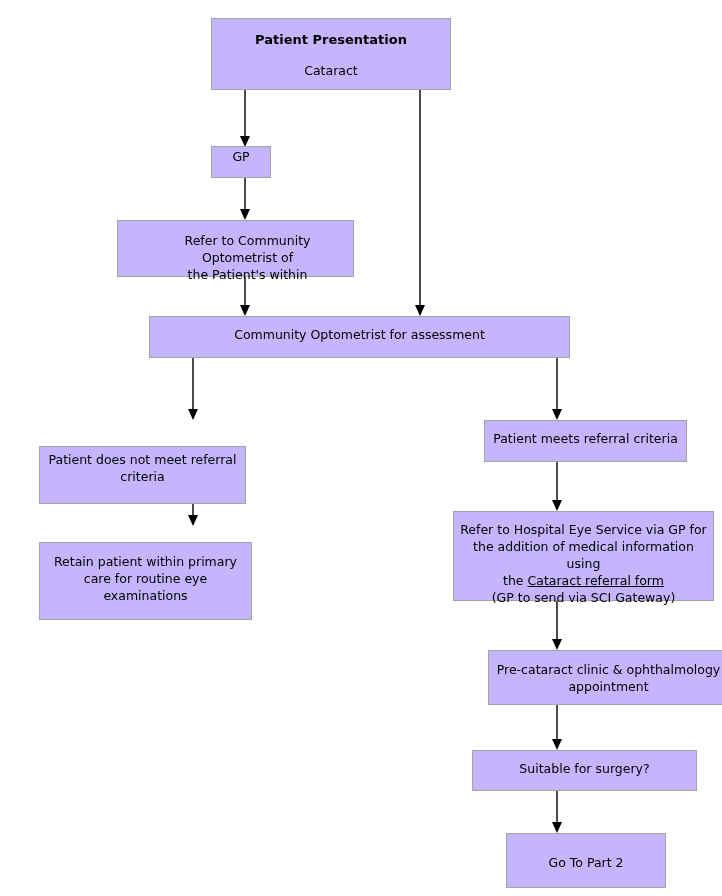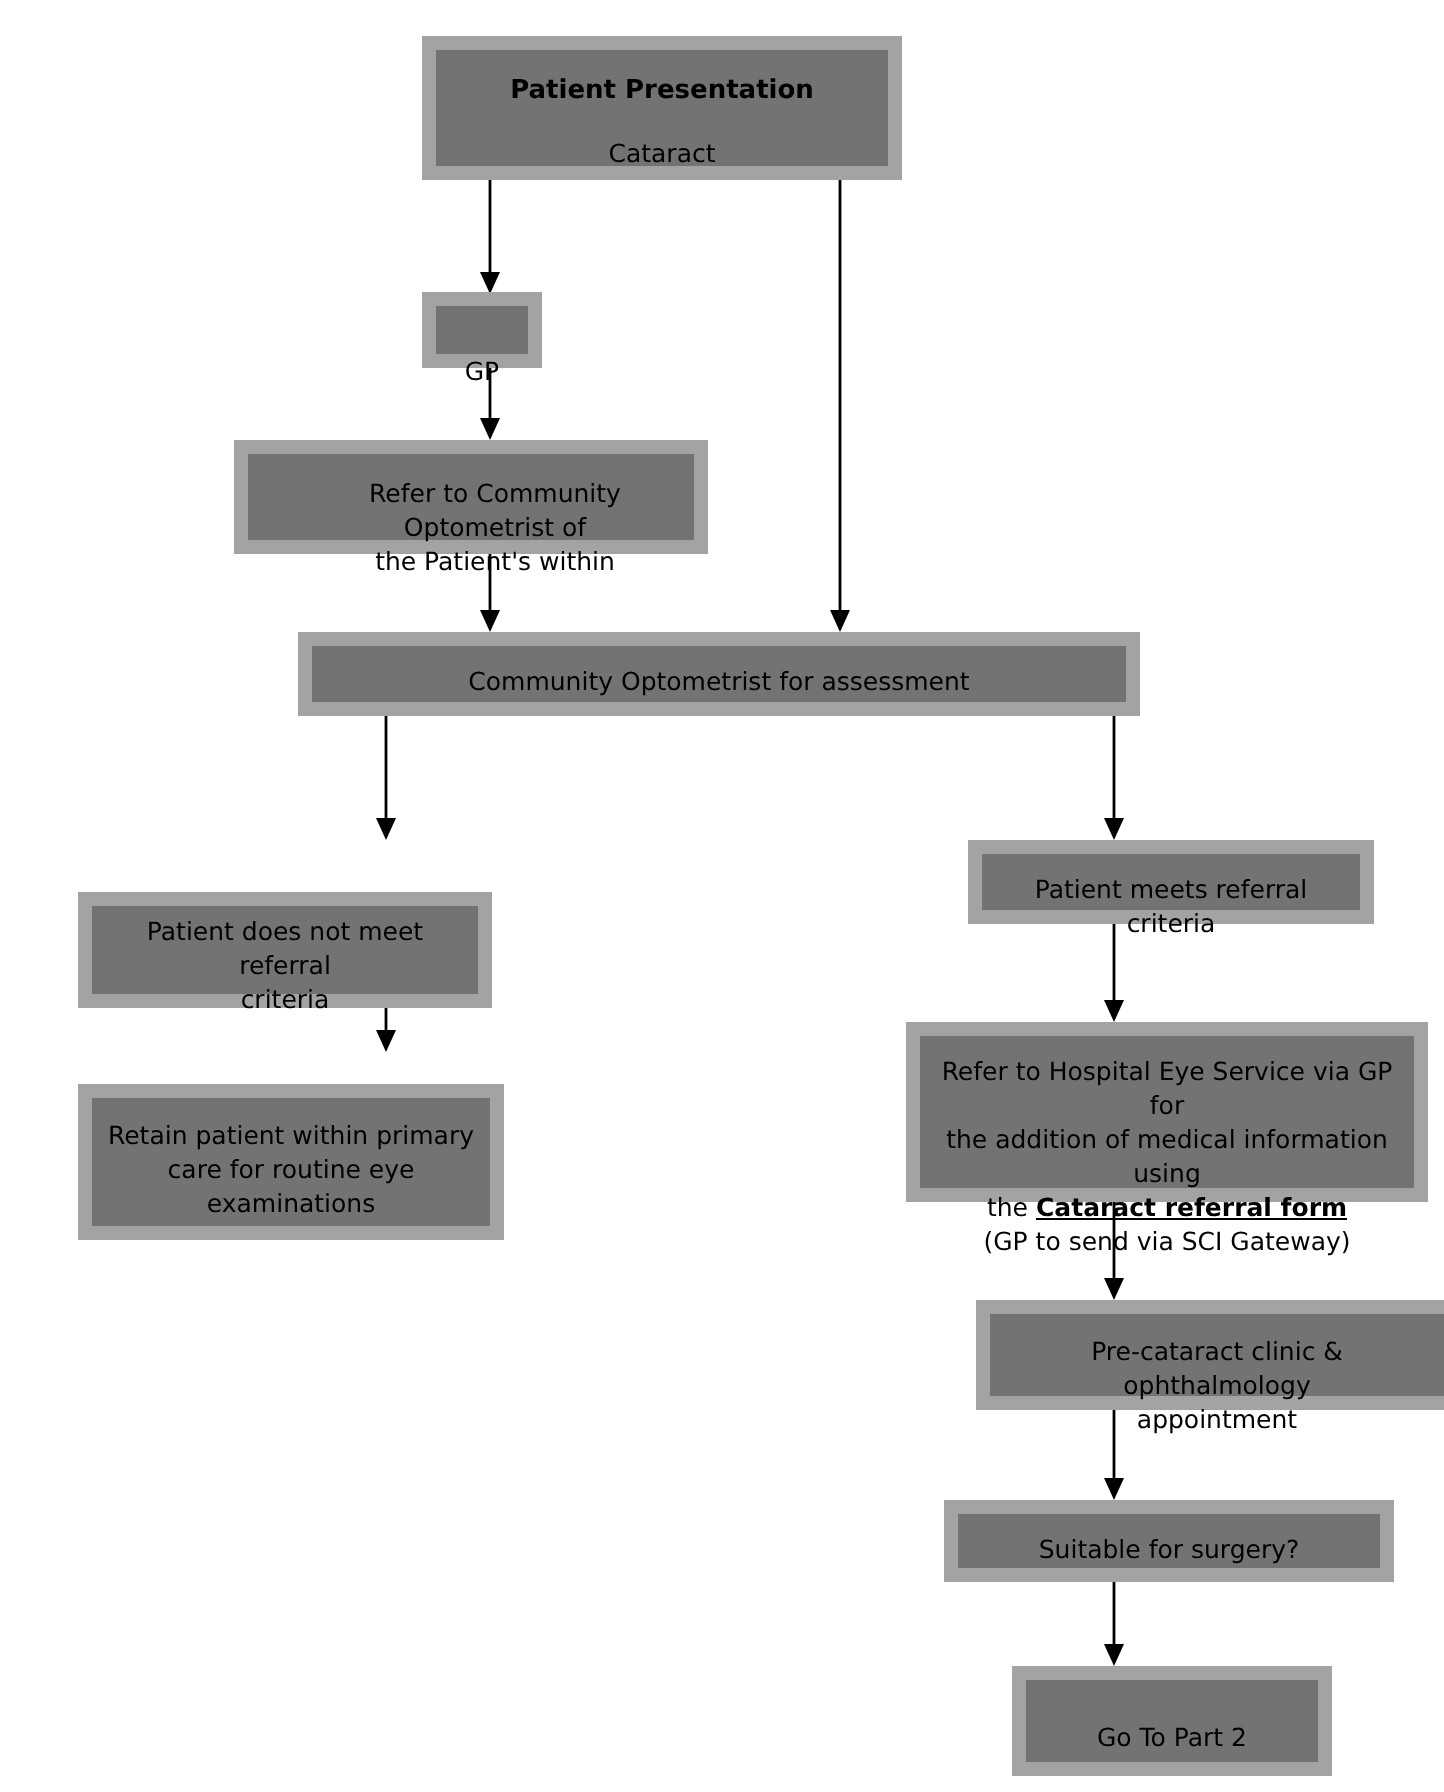--- a/index.html
+++ b/index.html
@@ -13,41 +13,41 @@
   #canvas {
     position: relative;
     width: 722px;
     height: 896px;
     background: #ffffff;
     overflow: hidden;
   }
   .node {
     position: absolute;
     box-sizing: border-box;
-    border: 7px solid #a3a3a3;
-    background: #737373;
+    border: 1px solid #a3a3a3;
+    background: #c4b5fd;
     color: #000000;
     text-align: center;
     font-size: 12.5px;
     line-height: 17px;
     padding-top: 9px;
     padding-left: 6px;
     padding-right: 6px;
   }
   .node .ttl {
     display: block;
     font-weight: bold;
     font-size: 13px;
   }
   .node .sub {
     display: block;
     margin-top: 14px;
   }
   .node .emph {
-    font-weight: bold;
+    font-weight: normal;
     text-decoration: underline;
     margin-top: 23px;
   }
   svg.wires {
     position: absolute;
     left: 0;
     top: 0;
     width: 722px;
     height: 896px;
     overflow: visible;
@@ -99,21 +99,21 @@
 
     <line x1="557" y1="791" x2="557" y2="825"></line>
     <polygon points="557,833 552,822 562,822"></polygon>
   </svg>
 
   <div class="node" style="left:211px; top:18px; width:240px; height:72px; padding-top:12px;">
     <span class="ttl">Patient Presentation</span>
     <span class="sub">Cataract</span>
   </div>
 
-  <div class="node" style="left:211px; top:146px; width:60px; height:32px; padding-top:24px;">
+  <div class="node" style="left:211px; top:146px; width:60px; height:32px; padding-top:1px;">
     <span>GP</span>
   </div>
 
   <div class="node" style="left:117px; top:220px; width:237px; height:57px; padding-top:11px;padding-left:30px;">
     <span>Refer to Community Optometrist of</span><br>
     <span>the Patient's within</span>
   </div>
 
   <div class="node" style="left:149px; top:316px; width:421px; height:42px; padding-top:9px;">
     <span>Community Optometrist for assessment</span>

